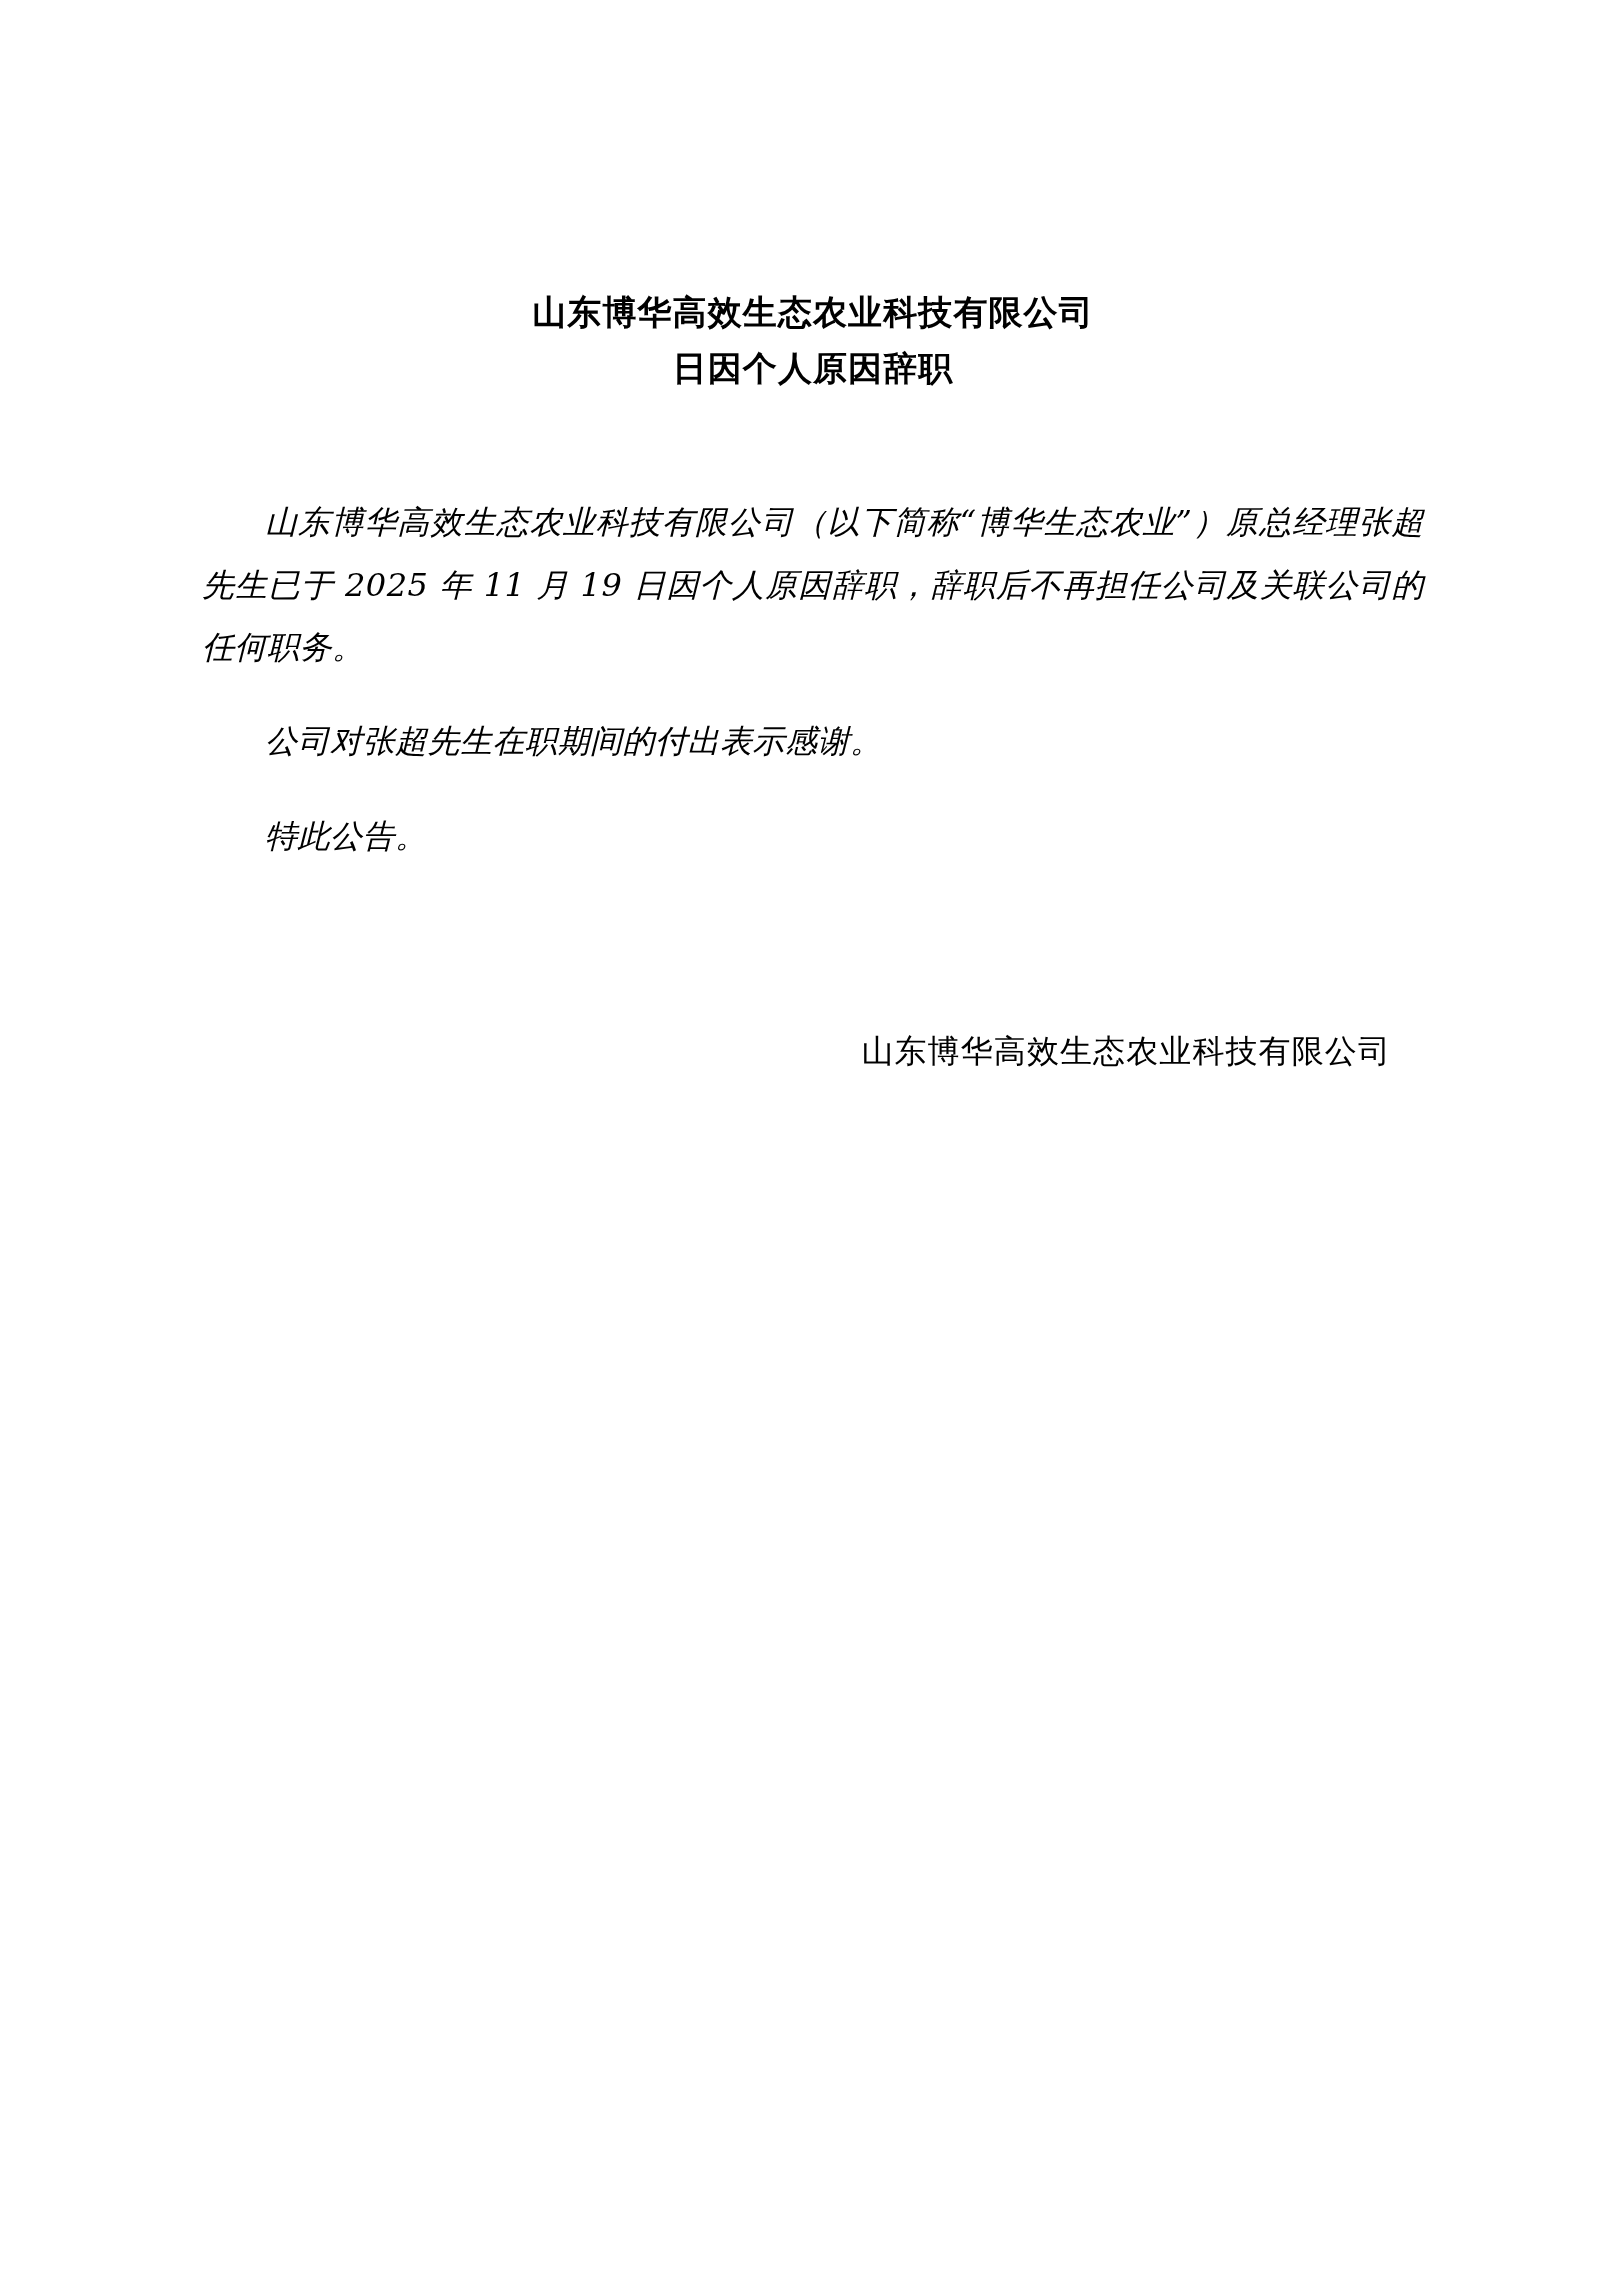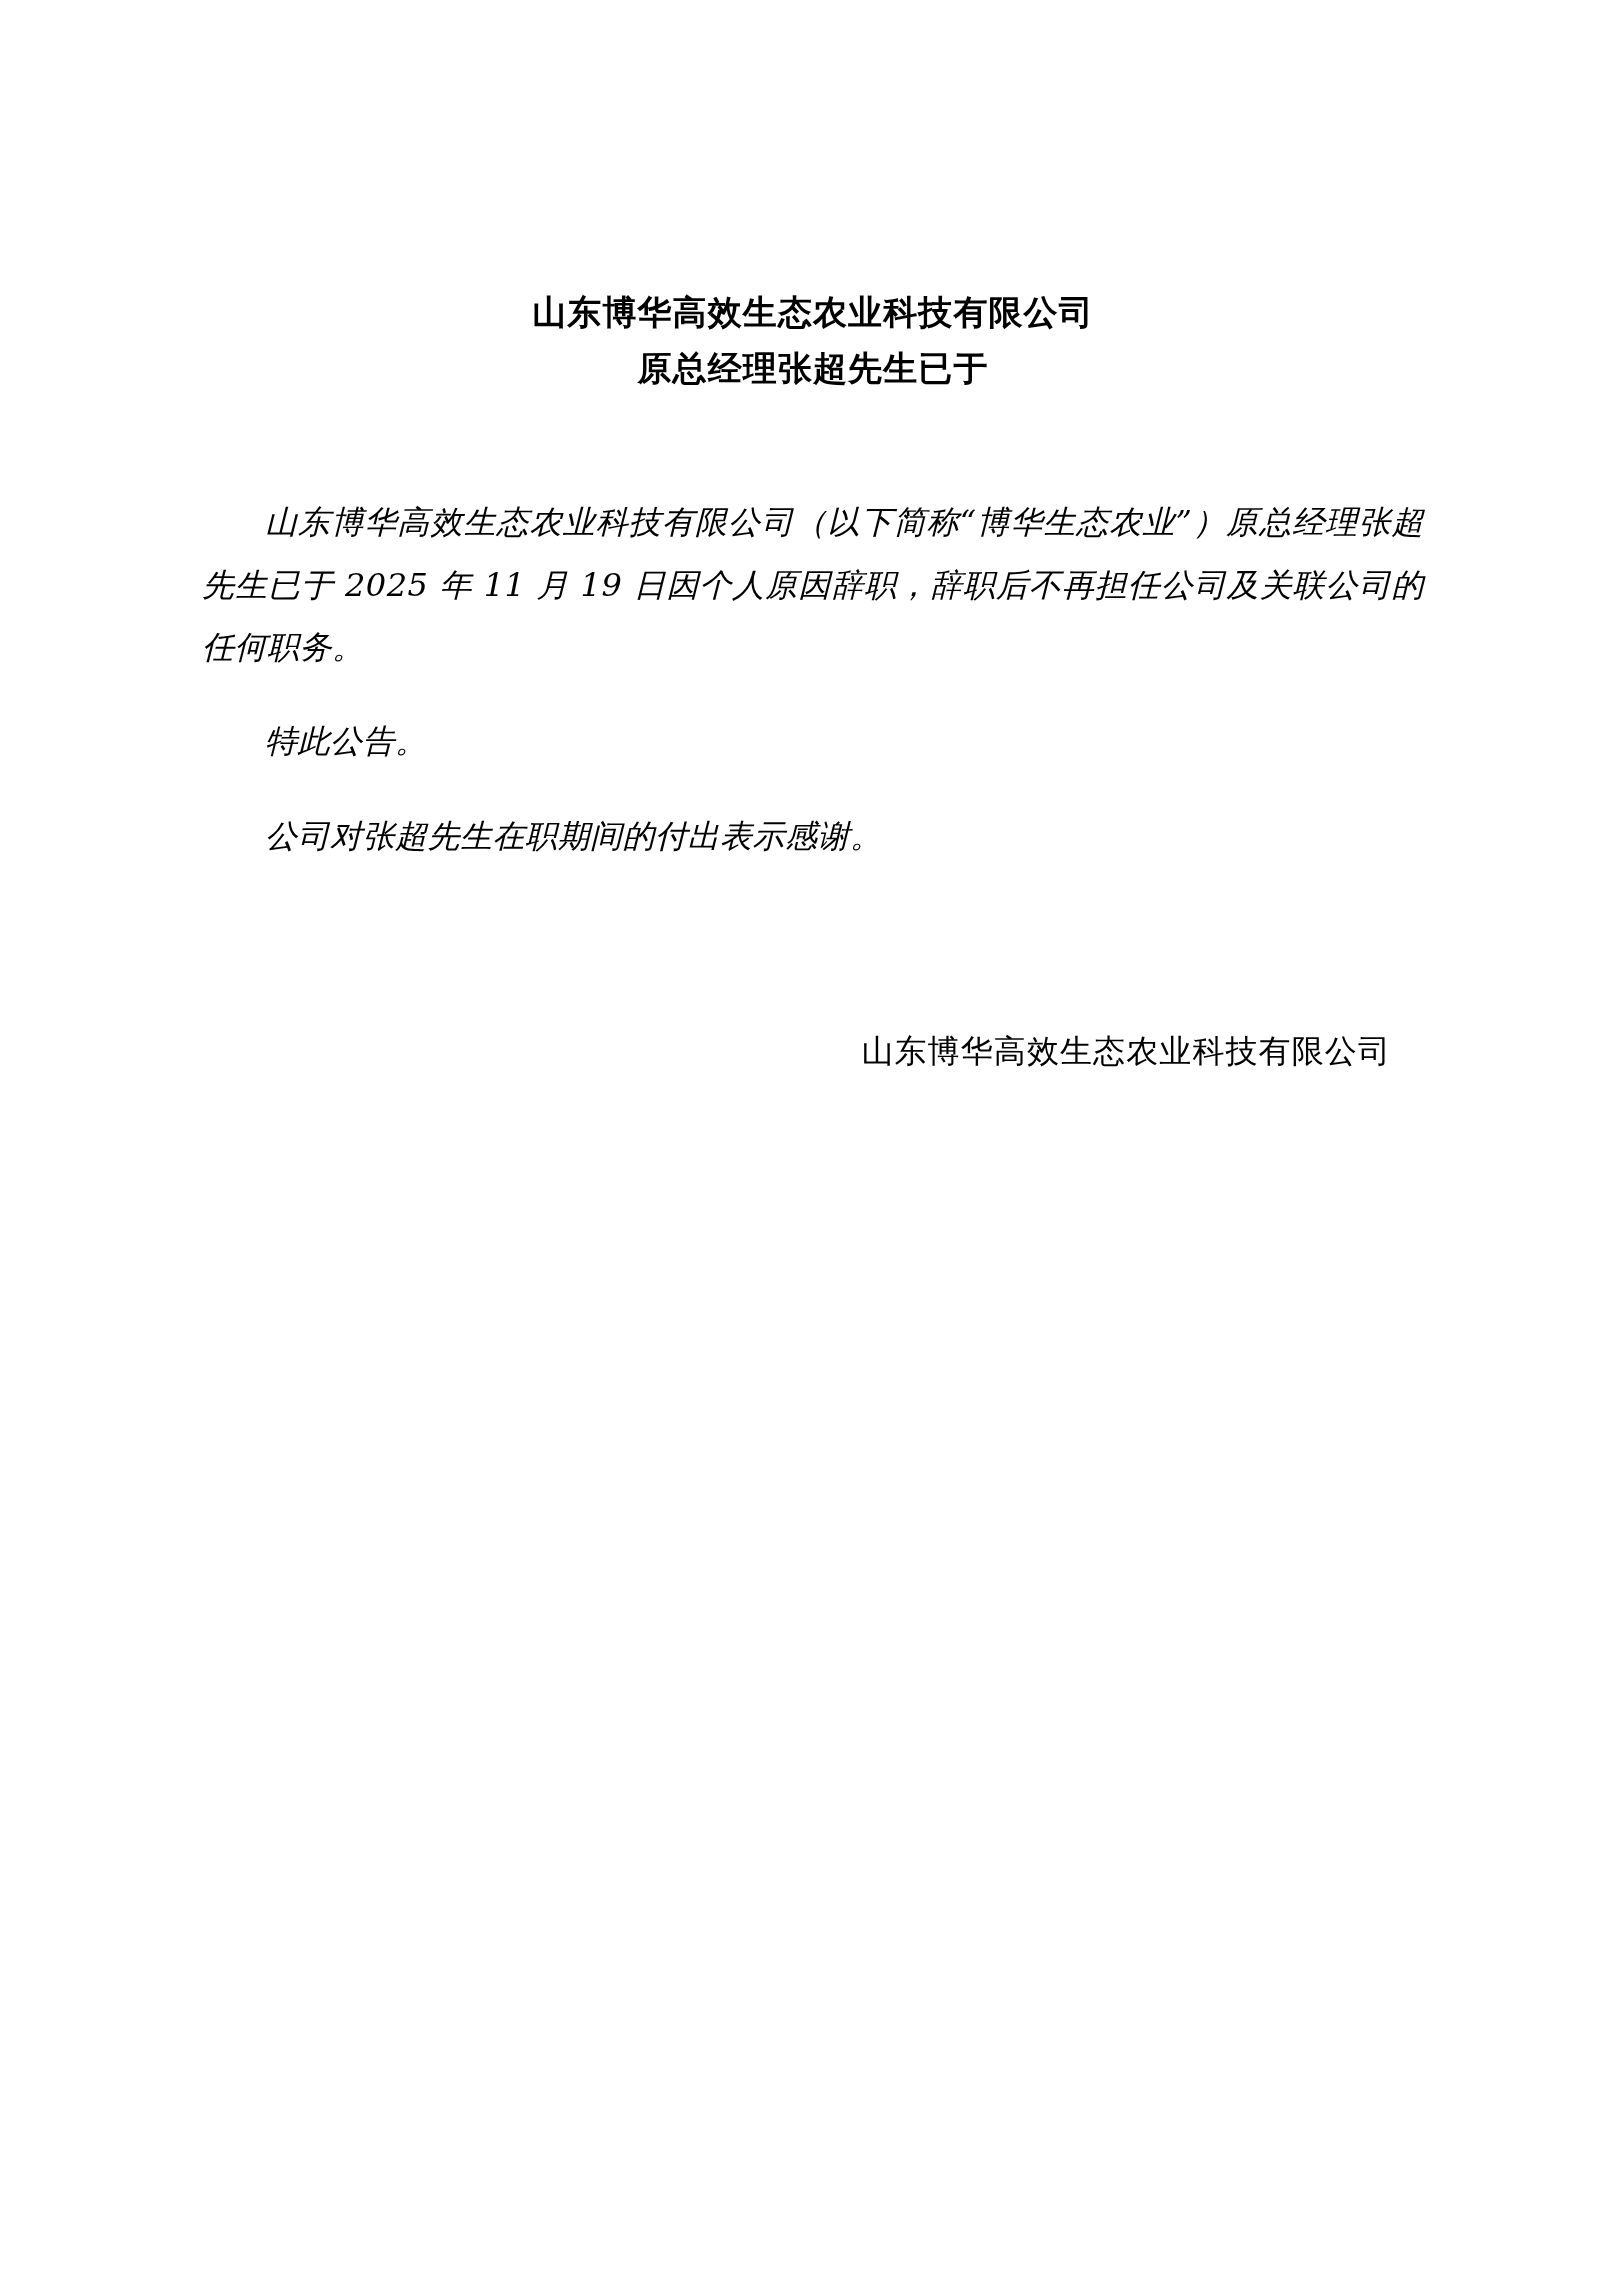--- a/index.html
+++ b/index.html
@@ -70,27 +70,27 @@
   }
 </style>
 </head>
 <body>
 
 <div class="page">
   <div class="content">
 
     <div class="title-block">
       <div class="title-line">山东博华高效生态农业科技有限公司</div>
-      <div class="title-line">原总经理张超先生已于</div>
+      <div class="title-line">日因个人原因辞职</div>
     </div>
 
     <div class="body-block">
       <p class="para">山东博华高效生态农业科技有限公司（以下简称“博华生态农业”）原总经理张超先生已于 2025 年 11 月 19 日因个人原因辞职，辞职后不再担任公司及关联公司的任何职务。</p>
+      <p class="para">公司对张超先生在职期间的付出表示感谢。</p>
       <p class="para">特此公告。</p>
-      <p class="para">公司对张超先生在职期间的付出表示感谢。</p>
     </div>
 
     <div class="signature-block">
       <div class="sign-line">山东博华高效生态农业科技有限公司</div>
     </div>
 
   </div>
 </div>
 
 

